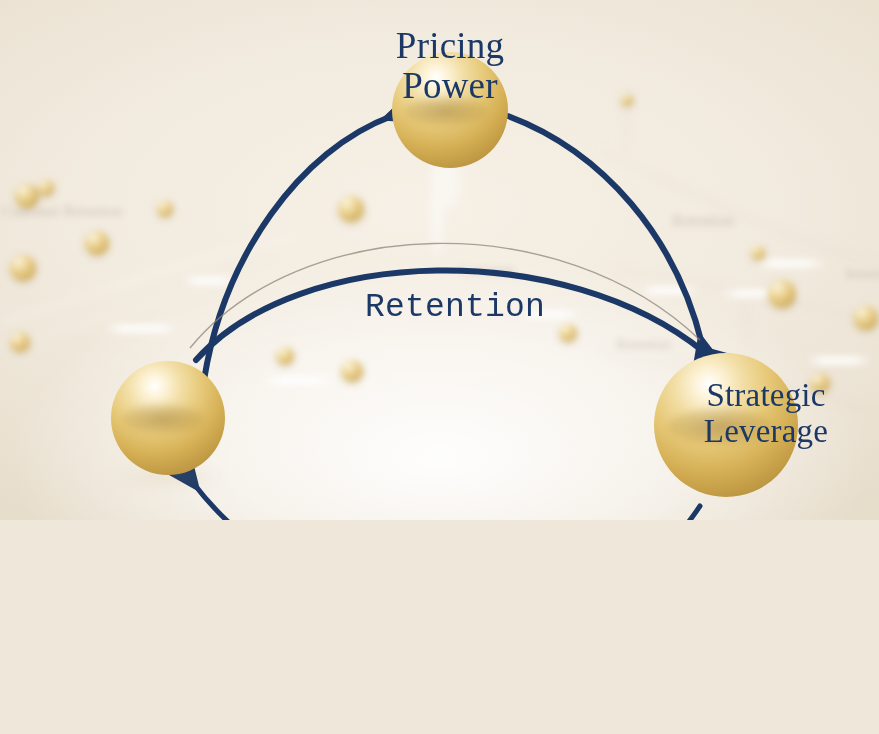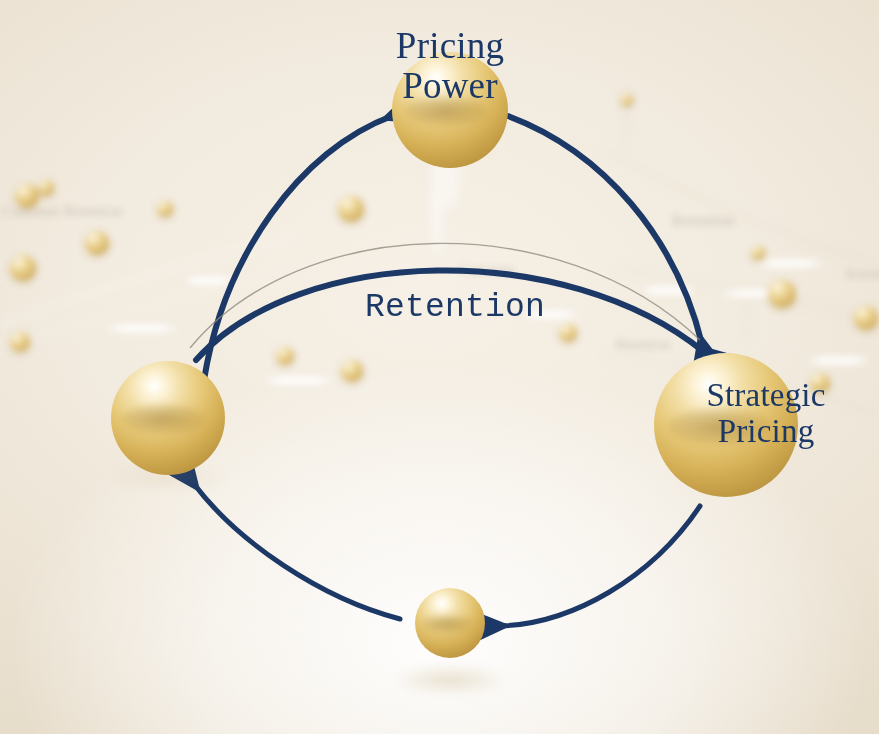--- a/index.html
+++ b/index.html
@@ -3,21 +3,21 @@
 <meta charset="utf-8">
 <style>
   html, body {
     margin: 0;
     padding: 0;
     background: #efe7da;
   }
   #stage {
     position: relative;
     width: 879px;
-    height: 734px;
+    height: 520px;
     overflow: hidden;
     font-family: "Liberation Serif", serif;
     background:
       radial-gradient(ellipse 70% 55% at 50% 88%, rgba(255,255,255,0.95) 0%, rgba(255,255,255,0.55) 38%, rgba(255,255,255,0) 70%),
       radial-gradient(ellipse 85% 70% at 48% 40%, #f6f0e6 0%, #f2ebdf 45%, #ece3d4 78%, #e7ddcb 100%),
       linear-gradient(160deg, #eee5d6 0%, #f3ecdf 45%, #f6f1e8 100%);
   }
 
   
   .bg-layer {
@@ -185,16 +185,16 @@
   <div class="sphere-shadow" style="left:112px; top:468px; width:112px; height:18px; opacity:0.45;"></div>
 
   <div class="sphere" style="left:392px; top:52px; width:116px; height:116px;"></div>
   <div class="sphere" style="left:654px; top:353px; width:144px; height:144px;"></div>
   <div class="sphere" style="left:111px; top:361px; width:114px; height:114px;"></div>
   <div class="sphere" style="left:415px; top:588px; width:70px; height:70px;"></div>
 
   <div class="label label-pricing">Pricing
 Power</div>
   <div class="label label-strategic">Strategic
-Pricing</div>
+Leverage</div>
   <div class="label label-retention">Retention</div>
 
 </div>
 
 </body></html>

